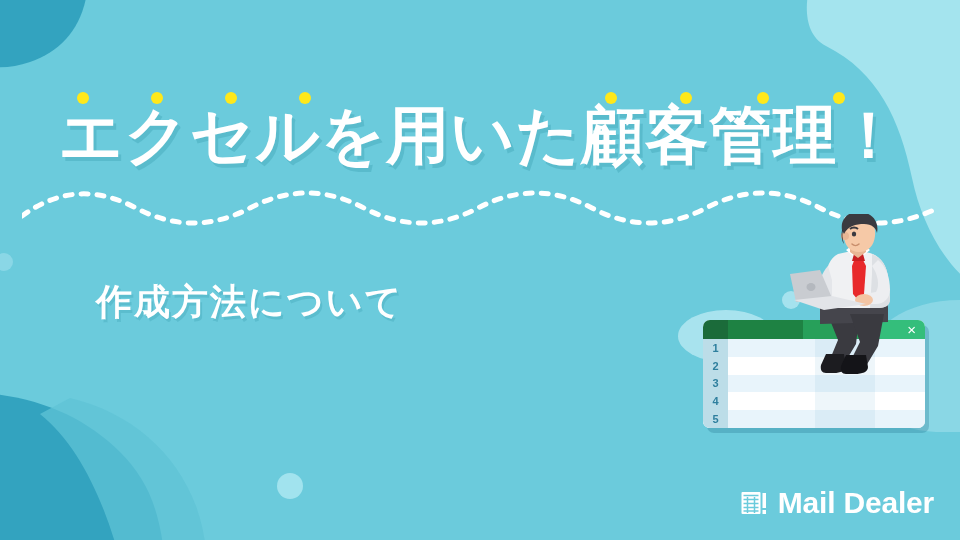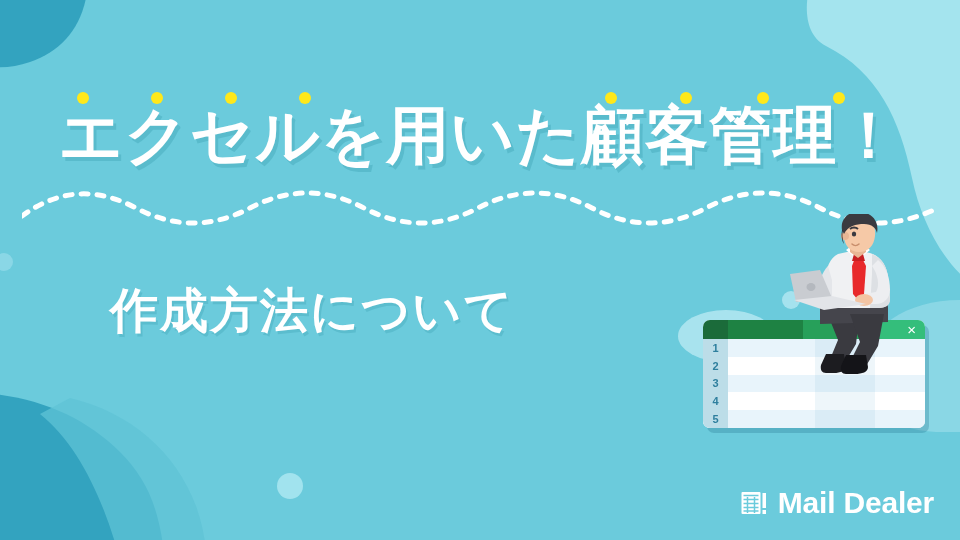--- a/index.html
+++ b/index.html
@@ -54,24 +54,24 @@
     font-weight: 700;
     letter-spacing: 1px;
     line-height: 1;
     white-space: nowrap;
     text-shadow: 3px 4px 0 rgba(60,160,180,0.38);
   }
 
   
   .subtitle {
     position: absolute;
-    left: 110px;
+    left: 96px;
     top: 275px;
     color: #ffffff;
-    font-size: 48px;
+    font-size: 36px;
     font-weight: 600;
     line-height: 1.52;
     letter-spacing: 2px;
     text-shadow: 2px 3px 0 rgba(60,160,180,0.33);
   }
   .subtitle .line { display: block; }
 
   
   .sheet {
     position: absolute;

